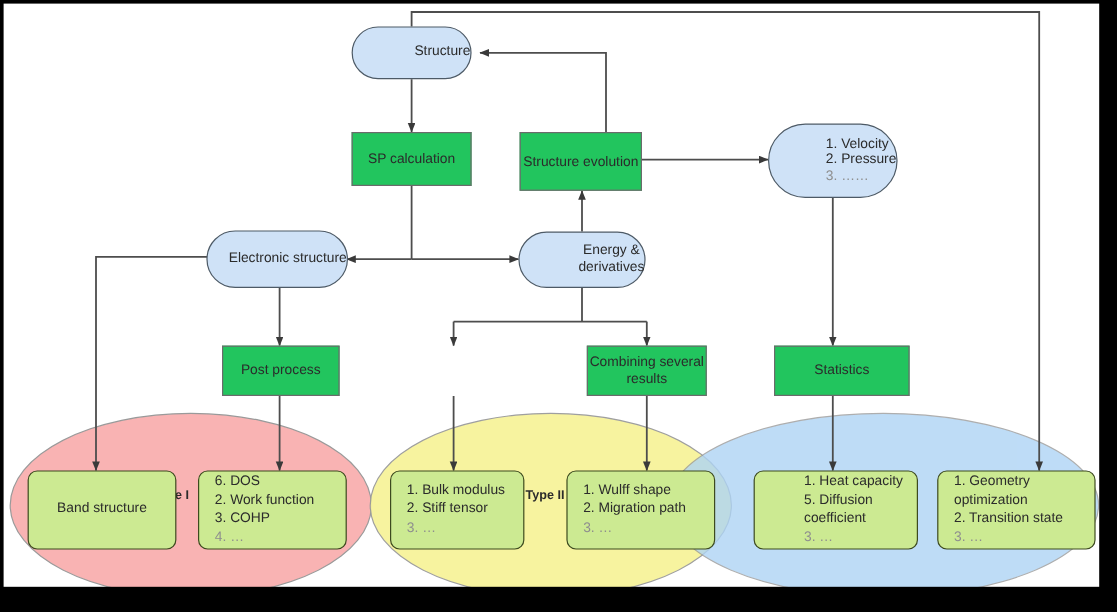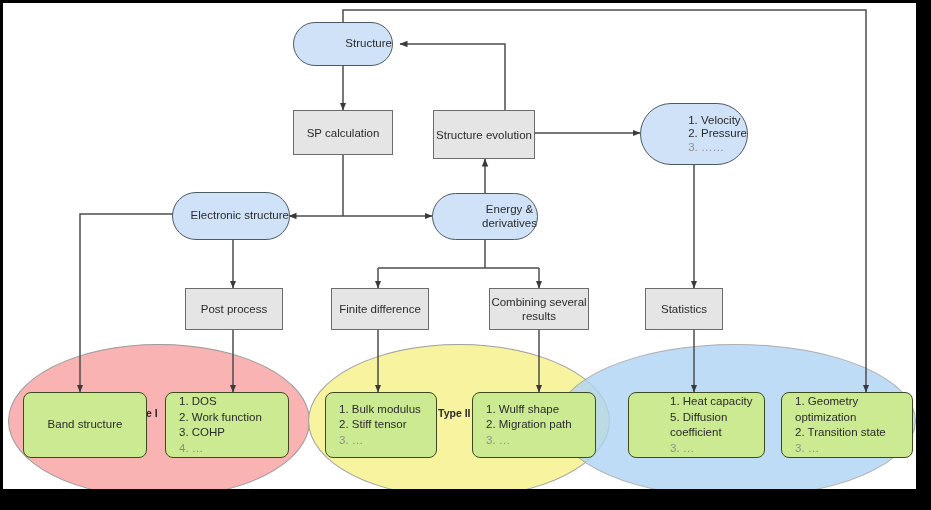--- a/index.html
+++ b/index.html
@@ -8,21 +8,21 @@
   
   .chrome-top{position:absolute;left:0;top:0;width:931px;height:3px;background:#000;}
   .chrome-left{position:absolute;left:0;top:0;width:3px;height:510px;background:#000;}
   .chrome-right{position:absolute;left:916px;top:0;width:15px;height:510px;background:#000;}
   .chrome-bottom{position:absolute;left:0;top:489px;width:931px;height:21px;background:#000;}
 
   svg{position:absolute;left:0;top:0;}
 
   .node{position:absolute;box-sizing:border-box;display:flex;align-items:center;
         justify-content:center;text-align:center;color:#2b2b2b;}
-  .proc{background:#e5e5e5;border:1.6px solid #6b6b6b;font-size:11.5px;line-height:14px;}
+  .proc{background:#22c55e;border:1.6px solid #6b6b6b;font-size:11.5px;line-height:14px;}
   .ell{background:#cfe2f7;border:1.6px solid #4d5a66;border-radius:999px;font-size:11.5px;line-height:13.5px;justify-content:flex-end;}
   .leaf{background:#ccea92;border:1.8px solid #3d4a1f;border-radius:8px;font-size:11.5px;
         line-height:15.5px;justify-content:flex-start;text-align:left;}
   .leaf .inner{padding-left:13px;}
   .leaf.center{justify-content:center;}
   .leaf.center .inner{padding-left:0;}
   .ellipse-group{position:absolute;border-radius:50%;}
   .grp-label{position:absolute;font-size:10.5px;font-weight:bold;color:#2b2b2b;margin-top:47px;}
   .dim{color:#8e8e8e;}
 </style>
@@ -112,42 +112,39 @@
     <div>
       <div>Energy &amp;</div>
       <div>derivatives</div>
     </div>
   </div>
 
   <div class="node proc" style="left:185px;top:288px;width:98px;height:42px;">
     <span>Post process</span>
   </div>
 
-  <div class="node proc" style="left:331px;top:288px;width:98px;height:42px;">
-    <span>Finite difference</span>
-  </div>
 
   <div class="node proc" style="left:489px;top:288px;width:100px;height:42px;">
     <div>
       <div>Combining several</div>
       <div>results</div>
     </div>
   </div>
 
-  <div class="node proc" style="left:645px;top:288px;width:78px;height:42px;">
+  <div class="node proc" style="left:645px;top:288px;width:113px;height:42px;">
     <span>Statistics</span>
   </div>
 
   <div class="node leaf center" style="left:23px;top:392px;width:124px;height:66px;">
     <span class="inner">Band structure</span>
   </div>
 
   <div class="node leaf" style="left:165px;top:392px;width:124px;height:66px;">
     <div class="inner">
-      <div>1. DOS</div>
+      <div>6. DOS</div>
       <div>2. Work function</div>
       <div>3. COHP</div>
       <div class="dim">4. …</div>
     </div>
   </div>
 
   <div class="node leaf" style="left:325px;top:392px;width:112px;height:66px;">
     <div class="inner">
       <div>1. Bulk modulus</div>
       <div>2. Stiff tensor</div>

